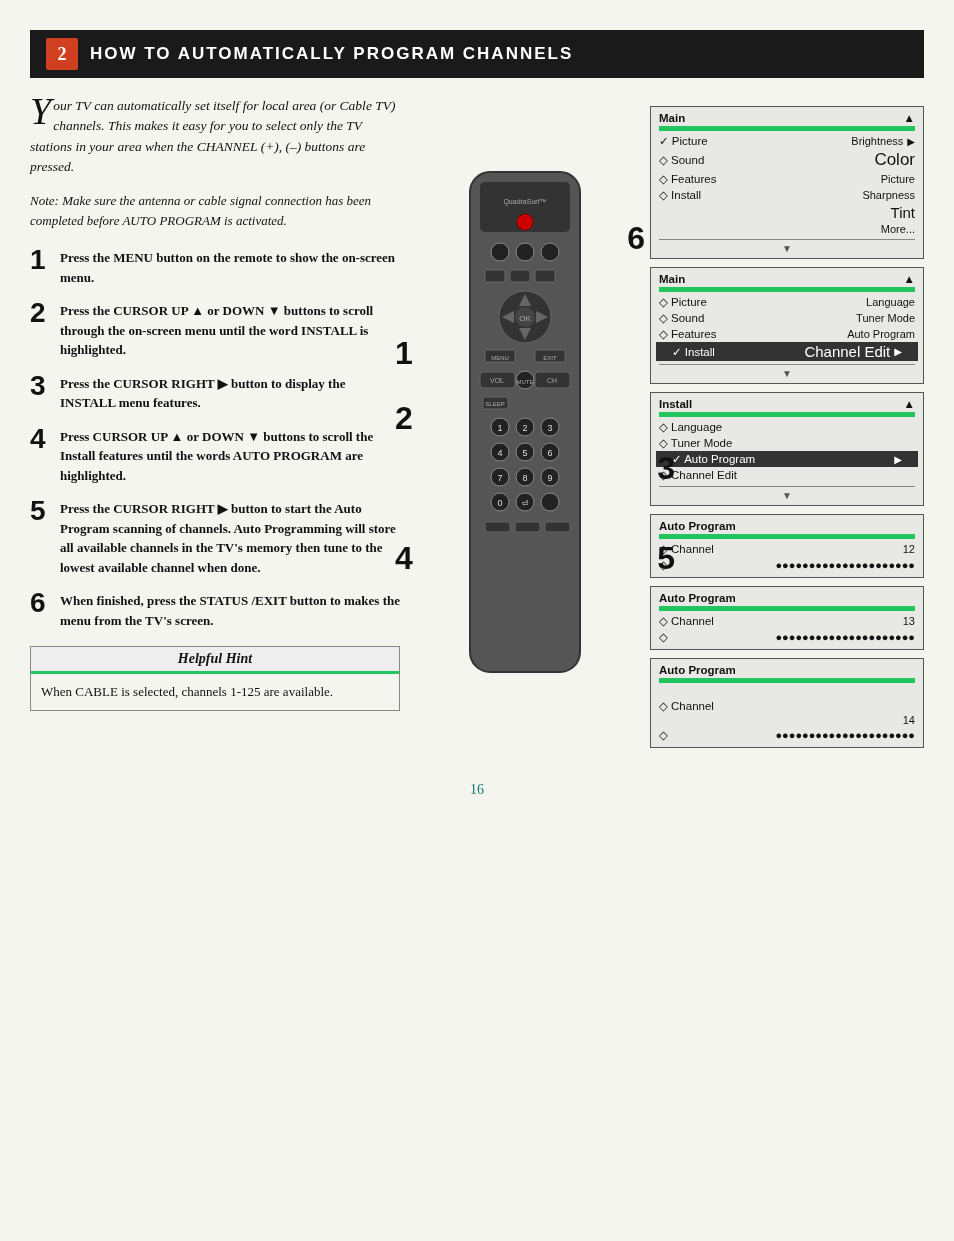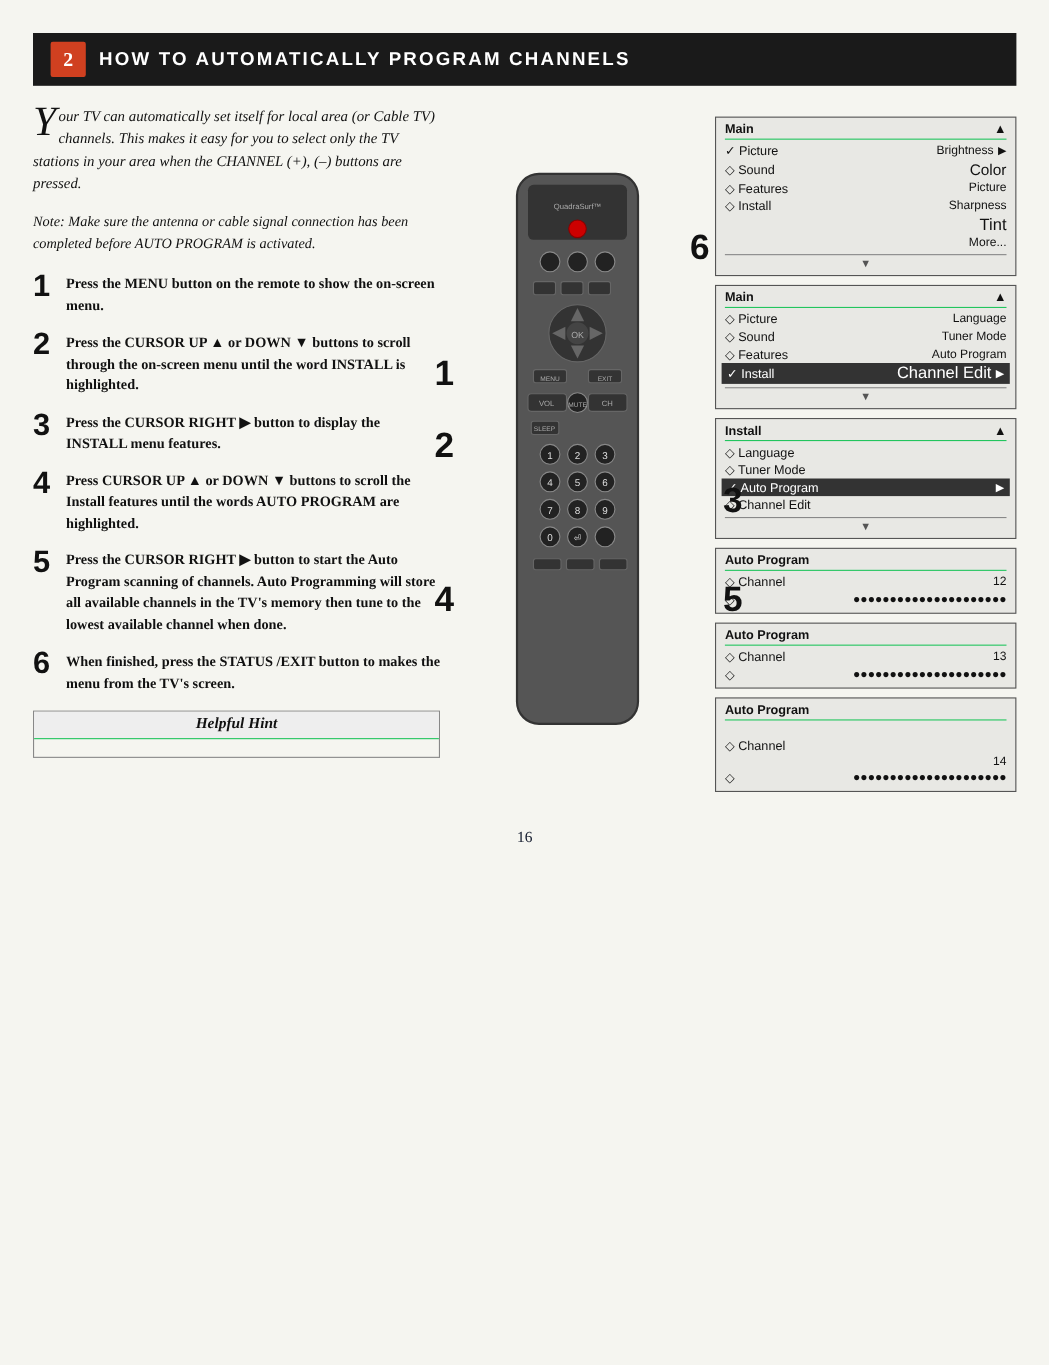--- a/index.html
+++ b/index.html
@@ -108,21 +108,21 @@
     }
 
     
     .hint-box {
       border: 1.5px solid #888;
       margin-top: 16px;
       padding: 0;
     }
     .hint-box-title {
       background: #eee;
-      border-bottom: 1px solid #22c55e;
+      border-bottom: 3px solid #22c55e;
       padding: 4px 10px;
       font-size: 14px;
       font-style: italic;
       font-weight: bold;
       text-align: center;
     }
     .hint-box-content {
       padding: 8px 10px;
       font-size: 13px;
       line-height: 1.5;
@@ -168,51 +168,51 @@
       font-size: 11.5px;
       font-family: Arial, sans-serif;
     }
     .menu-box-row {
       display: flex;
       justify-content: space-between;
       align-items: center;
       padding: 1px 0;
     }
     .menu-box-row.header-row {
-      border-bottom: 1px solid #22c55e;
+      border-bottom: 5px solid #22c55e;
       padding-bottom: 2px;
       margin-bottom: 2px;
       font-weight: bold;
       text-align: center;
     }
     .menu-box-row.selected {
       background: #333;
       color: #fff;
-      padding: 1px 5px;
+      padding: 1px 16px;
       margin: 0 -3px;
     }
     .menu-arrow {
       font-size: 10px;
     }
     .menu-spacer {
       border-top: 1px solid #888;
       margin: 3px 0;
     }
     .menu-down {
       text-align: center;
       font-size: 10px;
       color: #555;
     }
 
     
     .page-number {
       text-align: center;
       padding: 16px 0 10px 0;
       font-size: 14px;
-      color: #0f172a;
+      color: #0f766e;
     }
 
     
     .remote-container {
       position: relative;
       width: 210px;
       height: 520px;
       margin: 0 auto;
     }
 
@@ -276,20 +276,21 @@
     <span class="step-number">6</span>
     <span class="step-text">When finished, press the STATUS /EXIT button to makes the menu from the TV's screen.</span>
   </li>
       </ol>
 
     <div class="hint-box">
       <div class="hint-box-title">
         <em><strong>Helpful Hint</strong></em>
       </div>
       <div class="hint-box-content">
+      <p>When CABLE is selected, channels 1-125 are available.</p>
         </div>
     </div>
 
   </div>
 
   <div class="right-col">
 
     <div class="remote-area">
       <div class="remote-container">
 
@@ -386,21 +387,21 @@
           <div class="menu-box-row">
             <span style="display: flex; align-items: center; gap: 2px;">✓ Picture</span>
             <div style="display: flex; gap: 4px; align-items: center;">
               <span style="font-size: 11px;">Brightness</span>
               <span class="menu-arrow">▶</span>
             </div>
           </div>
           <div class="menu-box-row">
             <span style="display: flex; align-items: center; gap: 2px;">◇ Sound</span>
             <div style="display: flex; gap: 4px; align-items: center;">
-              <span style="font-size: 14px;">Color</span>
+              <span style="font-size: 17px;">Color</span>
             </div>
           </div>
           <div class="menu-box-row">
             <span style="display: flex; align-items: center; gap: 2px;">◇ Features</span>
             <div style="display: flex; gap: 4px; align-items: center;">
               <span style="font-size: 11px;">Picture</span>
             </div>
           </div>
           <div class="menu-box-row">
             <span style="display: flex; align-items: center; gap: 2px;">◇ Install</span>

